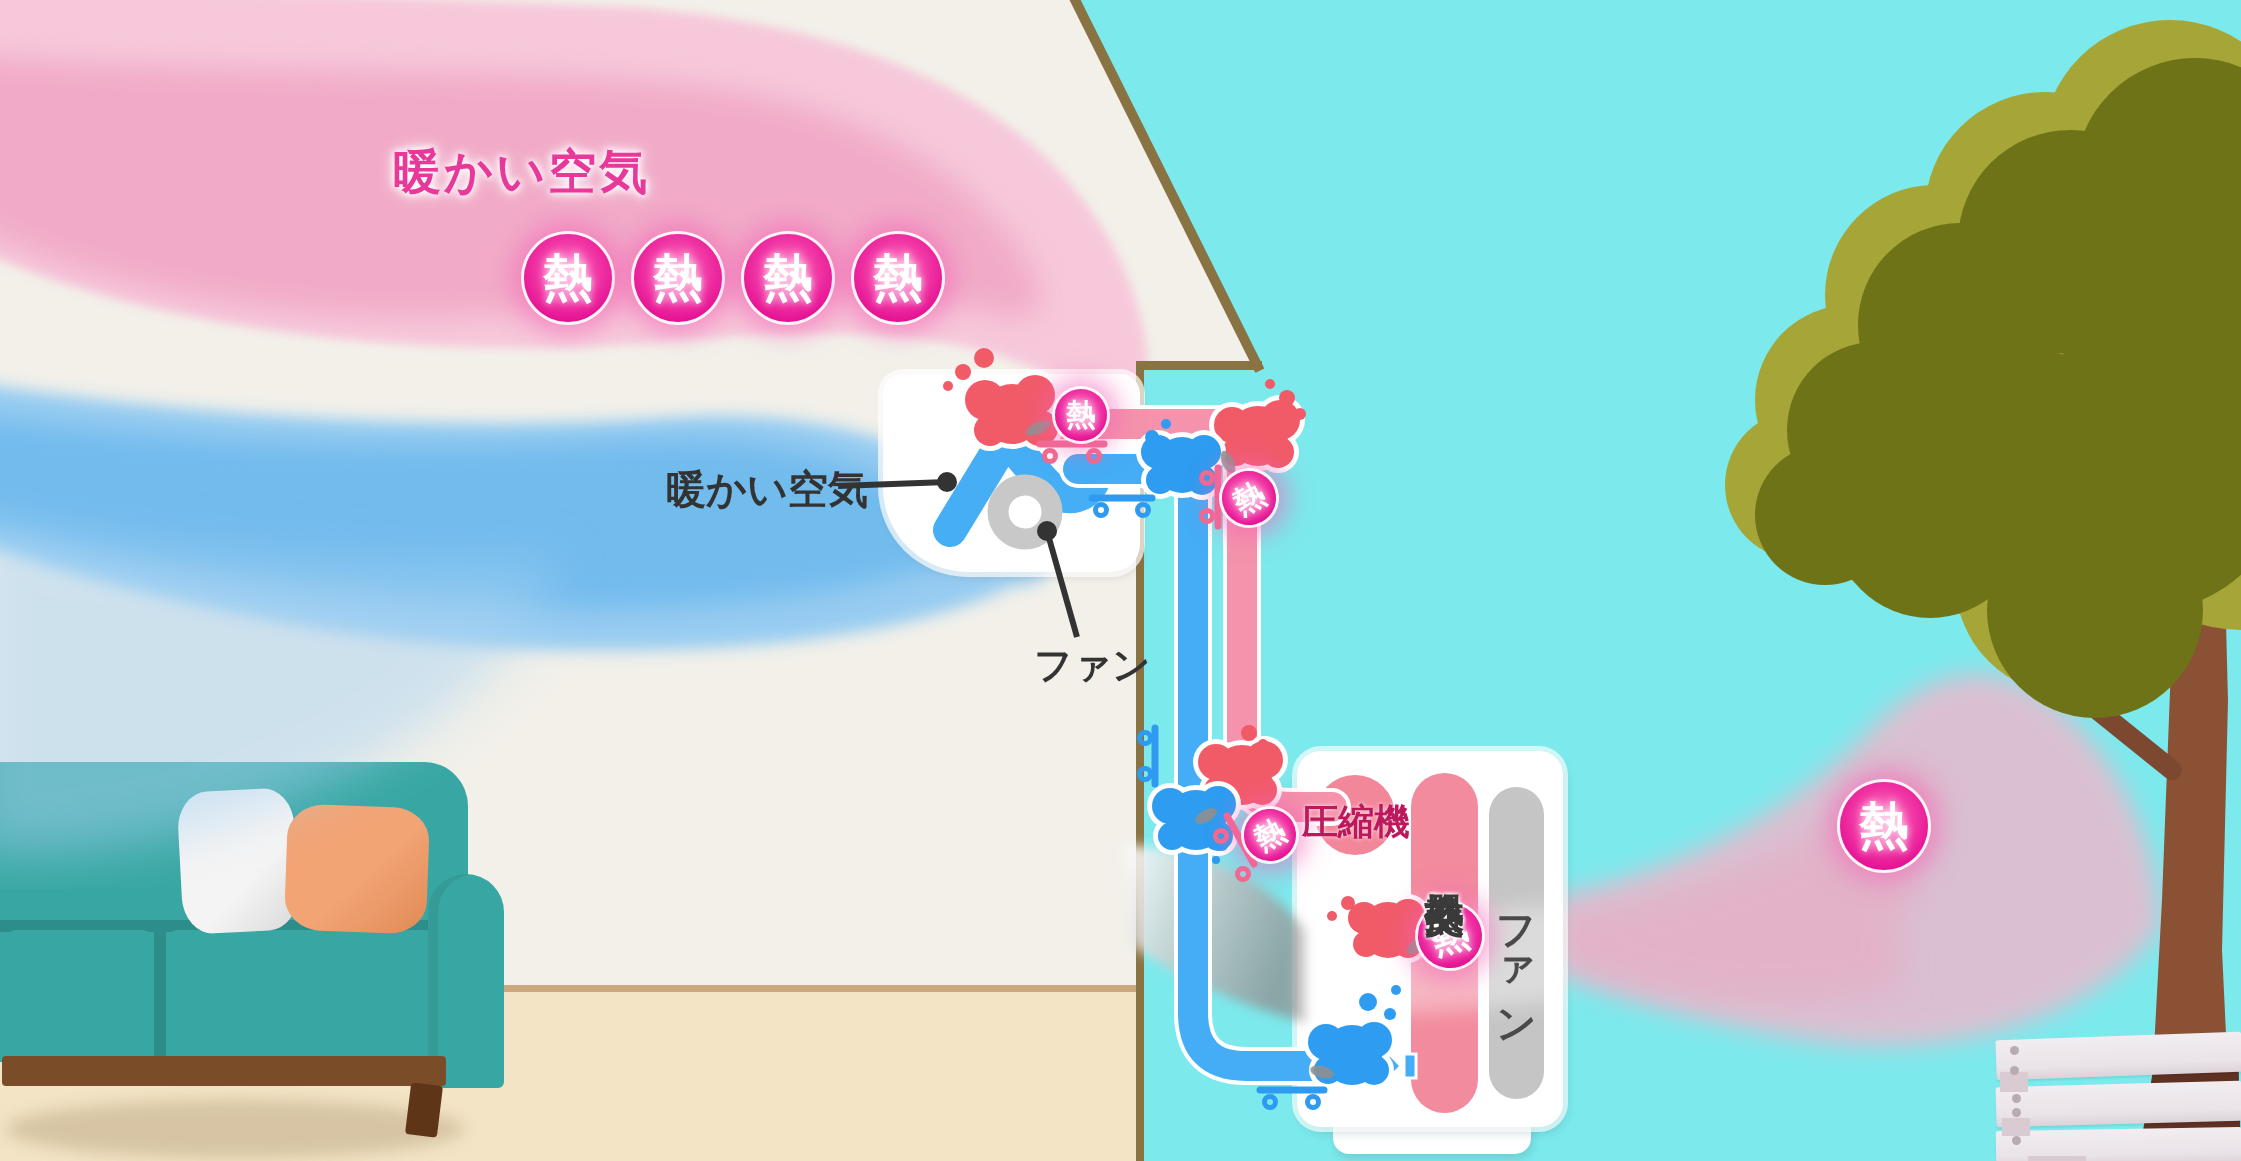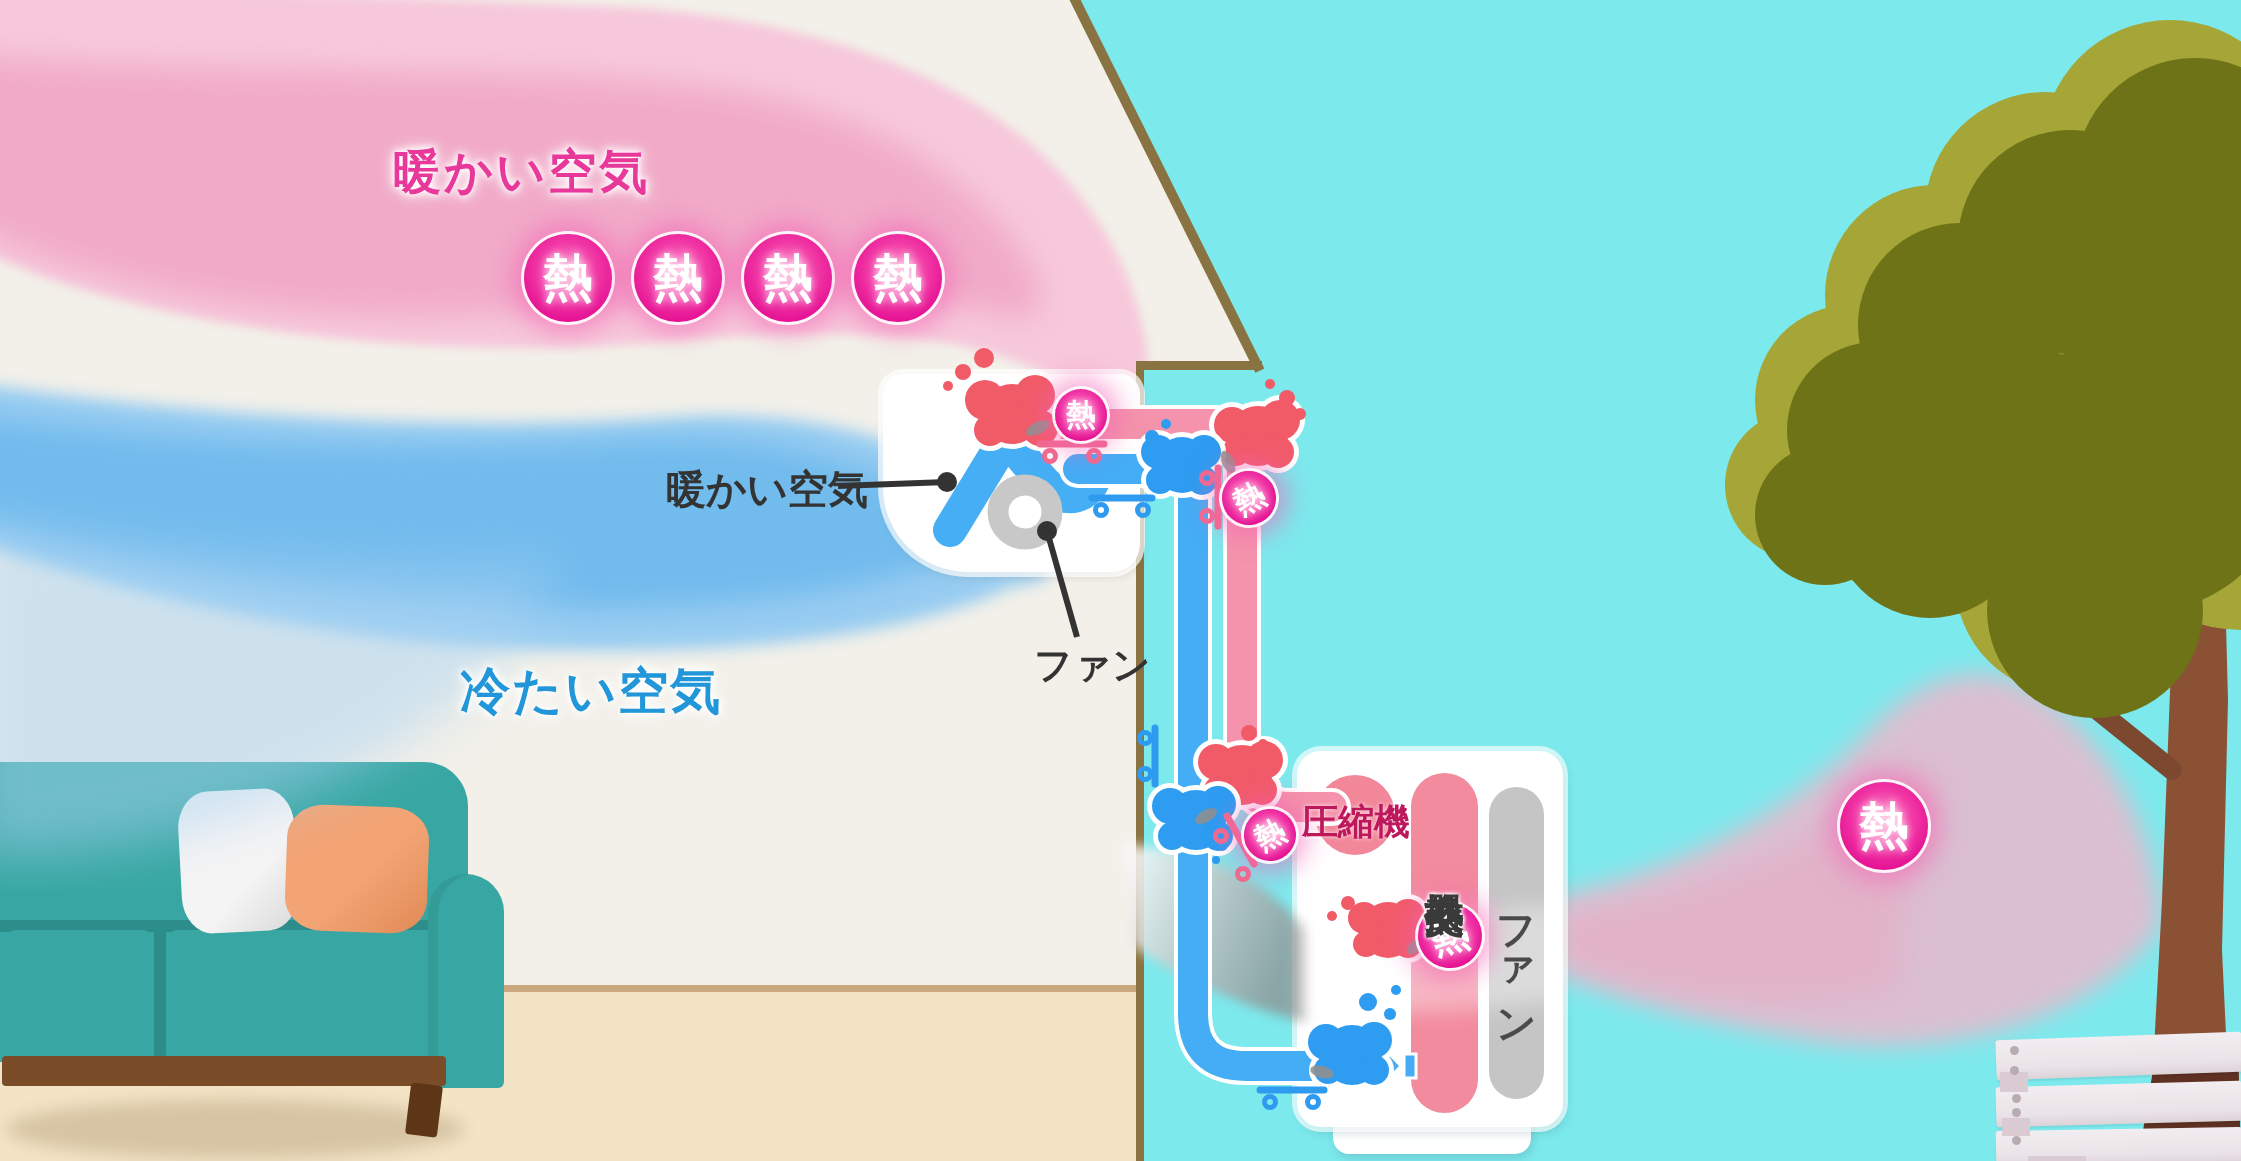--- a/index.html
+++ b/index.html
@@ -416,20 +416,19 @@
   <div class="badge" style="left:634px;top:234px;width:88px;height:88px;font-size:50px;">熱</div>
   <div class="badge" style="left:744px;top:234px;width:88px;height:88px;font-size:50px;">熱</div>
   <div class="badge" style="left:854px;top:234px;width:88px;height:88px;font-size:50px;">熱</div>
   <div class="badge" style="left:1055px;top:389px;width:52px;height:52px;font-size:30px;">熱</div>
   <div class="badge" style="left:1222px;top:471px;width:54px;height:54px;font-size:31px;transform:rotate(-28deg);">熱</div>
   <div class="badge" style="left:1244px;top:809px;width:52px;height:52px;font-size:30px;transform:rotate(-28deg);">熱</div>
   <div class="badge" style="left:1418px;top:904px;width:64px;height:64px;font-size:38px;transform:rotate(-15deg);">熱</div>
   <div class="badge" style="left:1840px;top:782px;width:88px;height:88px;font-size:50px;">熱</div>
 
   <div class="abs warm-air-label">暖かい空気</div>
-  <div class="abs cold-air-label">冷たい空気</div>
   <div class="abs ihx-label">暖かい空気</div>
   <div class="abs ifan-label">ファン</div>
   <div class="abs compressor-label">圧縮機</div>
   <div class="abs v-label ou-hx-label">熱交換器</div>
   <div class="abs v-label ou-fan-label">ファン</div>
 
 </div>
 
 </body></html>

